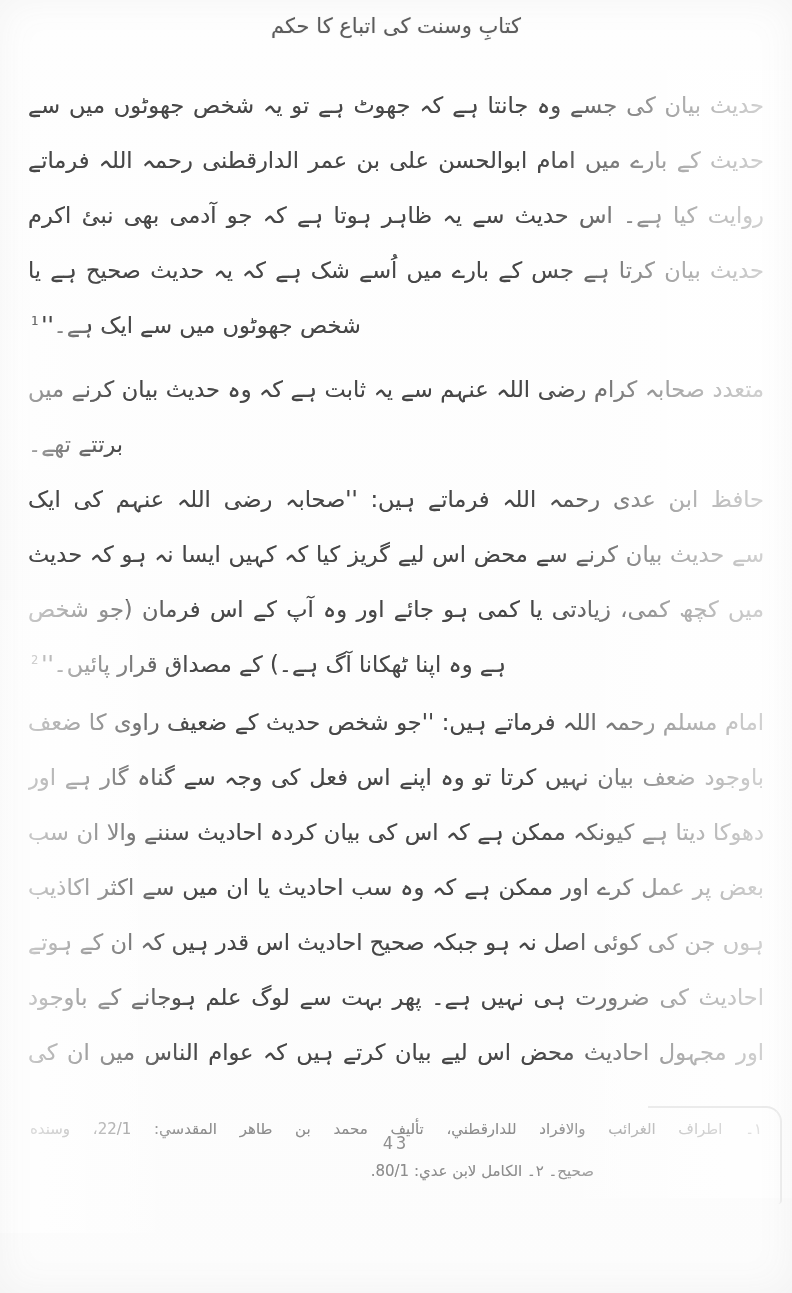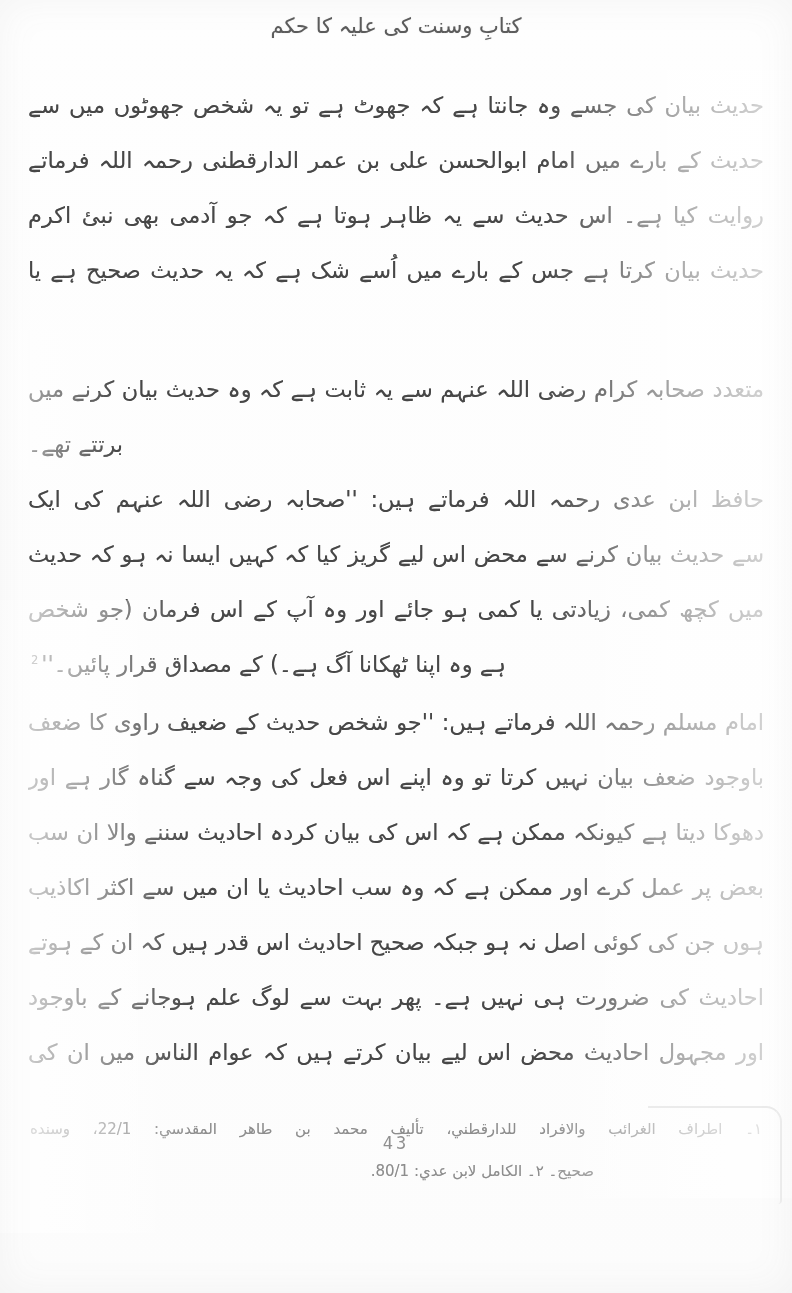--- a/index.html
+++ b/index.html
@@ -94,27 +94,30 @@
     position:absolute;inset:0;
     box-shadow:inset 0 0 38px rgba(120,120,120,.07);
     pointer-events:none;
   }
 </style>
 </head>
 <body>
 
 <div class="page">
 
-  <div class="chapter-header">کتابِ وسنت کی علیہ کا حکم</div>
+  <div class="chapter-header">کتابِ وسنت کی اتباع کا حکم</div>
 
   <div class="textcol p1">
     <div class="line just">حدیث بیان کی جسے وہ جانتا ہے کہ جھوٹ ہے تو یہ شخص جھوٹوں میں سے ایک ہے۔'' اس</div>
     <div class="line just">حدیث کے بارے میں امام ابوالحسن علی بن عمر الدارقطنی رحمہ اللہ فرماتے ہیں: ''اسے مسلم نے</div>
     <div class="line just">روایت کیا ہے۔ اس حدیث سے یہ ظاہر ہوتا ہے کہ جو آدمی بھی نبیٔ اکرم صلی اللہ علیہ وسلم سے ایسی</div>
     <div class="line just">حدیث بیان کرتا ہے جس کے بارے میں اُسے شک ہے کہ یہ حدیث صحیح ہے یا صحیح نہیں تو یہ</div>
+    <div class="line endline">
+      <span>شخص جھوٹوں میں سے ایک ہے۔''</span><sup class="fnref">1</sup>
+    </div>
   </div>
 
   <div class="textcol p2">
     <div class="line just">متعدد صحابہ کرام رضی اللہ عنہم سے یہ ثابت ہے کہ وہ حدیث بیان کرنے میں انتہائی احتیاط</div>
     <div class="line endline">برتتے تھے۔</div>
   </div>
 
   <div class="textcol p3">
     <div class="line just">حافظ ابن عدی رحمہ اللہ فرماتے ہیں: ''صحابہ رضی اللہ عنہم کی ایک جماعت نے رسول اللہ صلی اللہ علیہ وسلم</div>
     <div class="line just">سے حدیث بیان کرنے سے محض اس لیے گریز کیا کہ کہیں ایسا نہ ہو کہ حدیث بیان کرنے</div>

